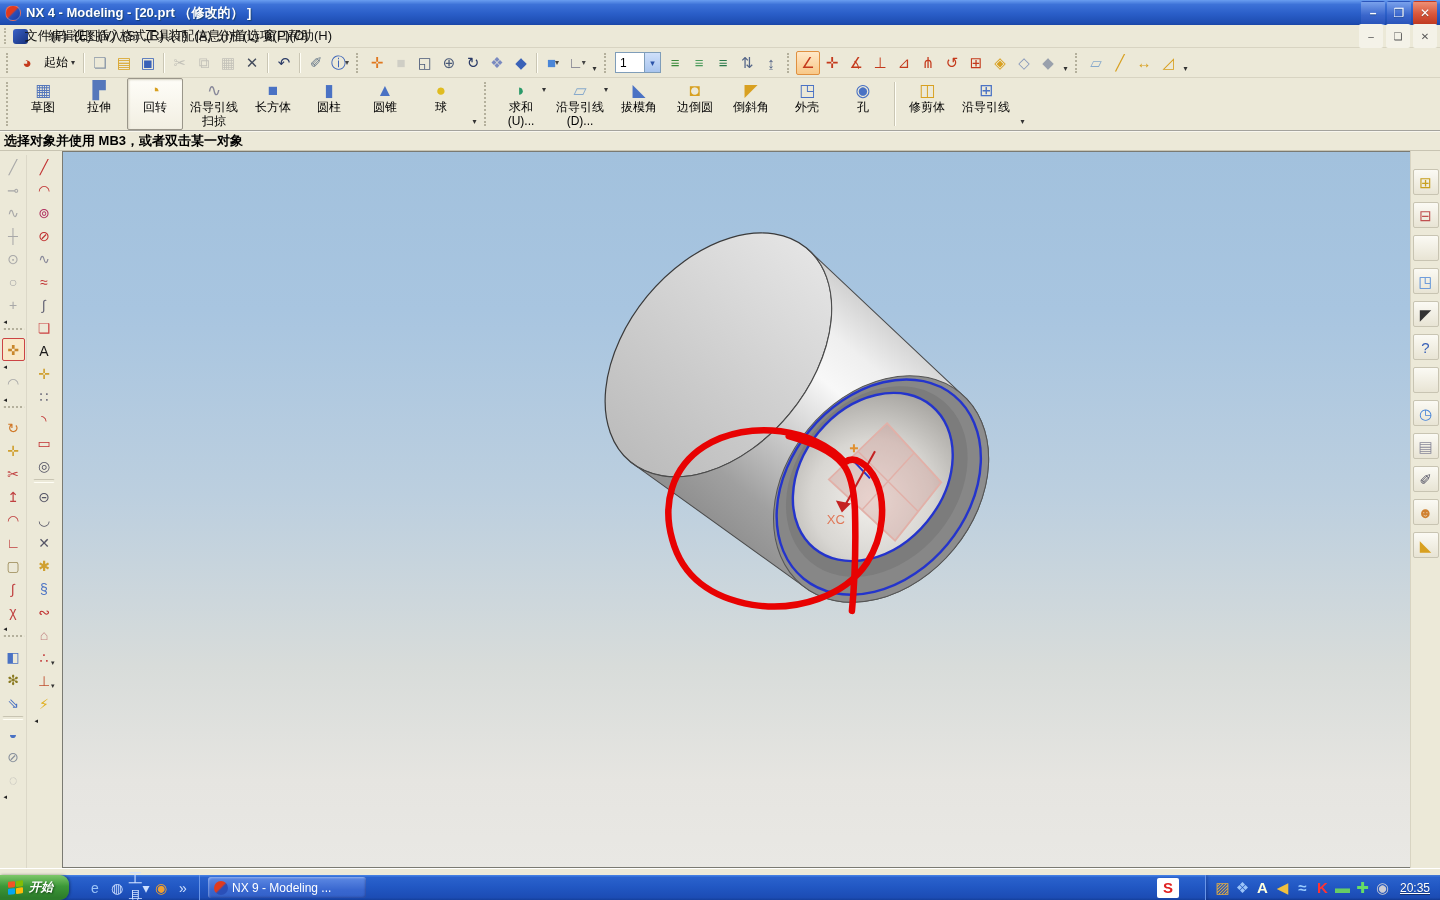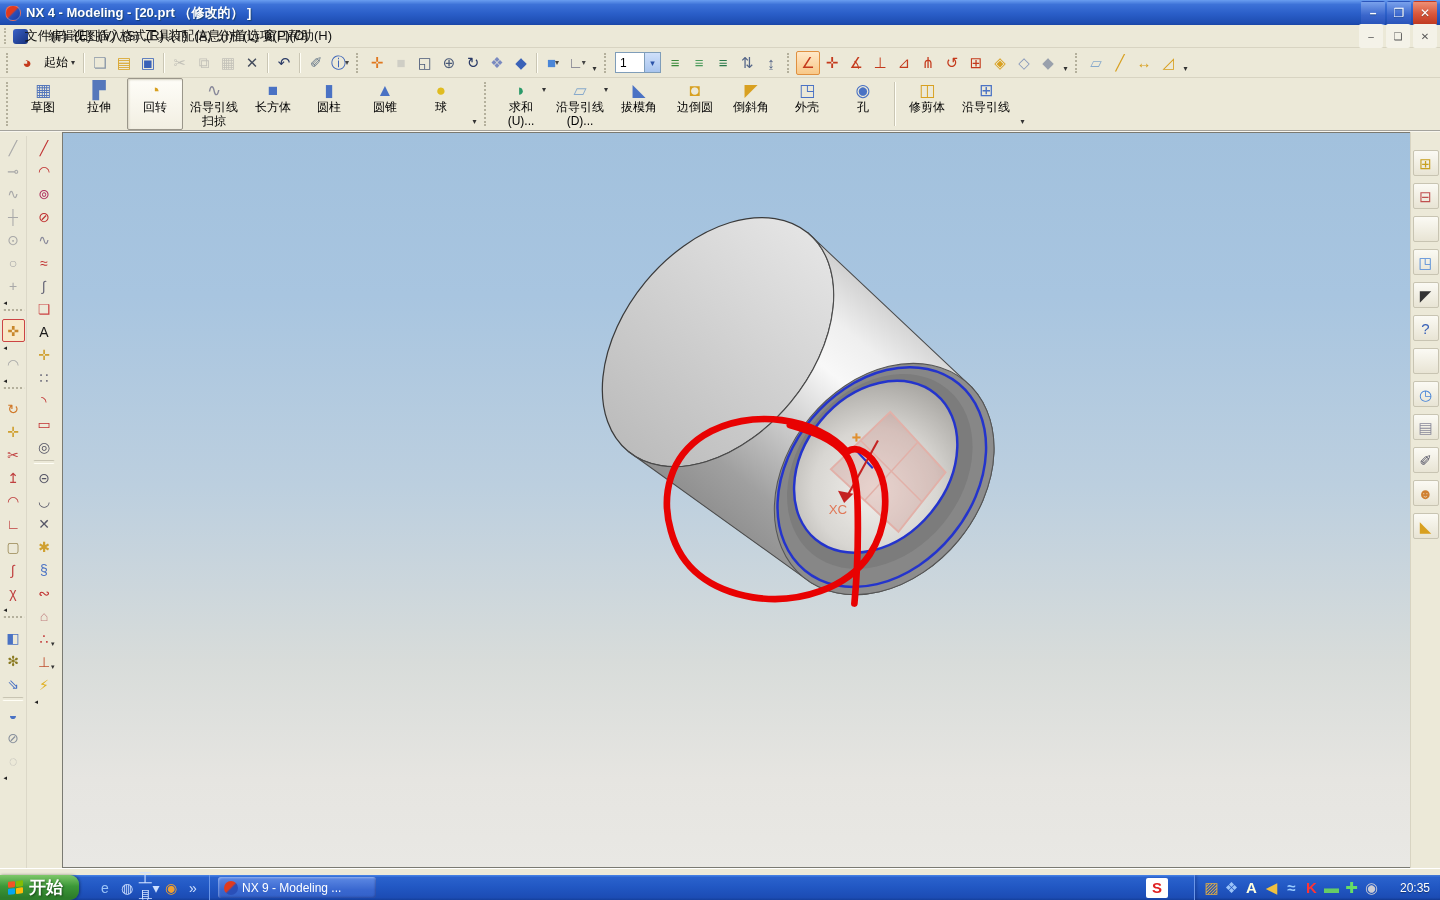--- a/index.html
+++ b/index.html
@@ -105,38 +105,38 @@
   .taskbar { height:25px; flex:0 0 25px; display:flex; align-items:stretch;
     background:linear-gradient(180deg,#4a86e8 0%,#2a62cc 10%,#2258c4 45%,#1c4cb4 90%,#15409c 100%); }
   .startbtn { display:flex; align-items:center; padding:0 16px 0 8px; border-radius:0 9px 9px 0;
     background:linear-gradient(180deg,#7ec86a 0%,#3c9838 45%,#2d7d2b 90%);
     box-shadow:1px 0 3px #0006; margin-right:10px; }
   .startbtn .flag { width:16px; height:14px; display:grid; grid-template-columns:7px 7px; grid-template-rows:6px 6px;
     gap:1px; transform:skewY(-6deg); margin-right:5px; }
   .startbtn .flag i { border-radius:1px; }
   .startbtn .flag i:nth-child(1){background:#f35325;} .startbtn .flag i:nth-child(2){background:#81bc06;}
   .startbtn .flag i:nth-child(3){background:#05a6f0;} .startbtn .flag i:nth-child(4){background:#ffba08;}
-  .startbtn .l1 { color:#fff; font-weight:bold; font-size:17px; text-shadow:1px 1px 2px #0007; }
+  .startbtn .l1 { color:#fff; font-weight:bold; font-style:italic; font-size:12px; text-shadow:1px 1px 2px #0007; }
   .qlaunch { display:flex; align-items:center; gap:2px; padding:0 6px; border-right:1px solid #6a96e8; }
   .q-icon { width:20px; height:20px; display:flex; align-items:center; justify-content:center;
     color:#cfe0ff; font-size:14px; }
   .q-icon .g { line-height:1; }
   .taskbtn { display:flex; align-items:center; gap:4px; width:158px; margin:2px 0 2px 8px; padding:0 6px;
     background:linear-gradient(180deg,#5e8ae4,#3a68d0 60%,#3260c8); border-radius:3px;
     box-shadow:inset 1px 1px 2px #fff5, inset -1px -1px 2px #0034; color:#fff; font-size:12px; }
   .taskbtn .appicon { width:14px; height:14px; border-radius:50%;
     background:linear-gradient(135deg,#e03a1e 45%,#2a4fb8 55%); flex:0 0 14px; }
   .taskbtn .l1 { white-space:nowrap; overflow:hidden; }
   .tb-spacer { flex:1; }
   .sogou { width:22px; height:20px; background:#fff; border-radius:2px; align-self:center;
     display:flex; align-items:center; justify-content:center; color:#e02020; font-weight:bold; font-size:15px; margin-right:26px; }
   .tray { display:flex; align-items:center; gap:3px; padding:0 10px 0 8px; border-left:1px solid #6a96e8;
     box-shadow:inset 2px 0 3px #0033; }
   .tray-icon { width:17px; height:17px; display:flex; align-items:center; justify-content:center; font-size:12px; font-weight:bold; }
-  .clock { color:#fff; font-size:12px; margin-left:17px; text-shadow:0 1px 1px #0006; }
+  .clock { color:#fff; font-size:12px; margin-left:6px; text-shadow:0 1px 1px #0006;text-decoration:underline; }
 </style>
 </head>
 <body>
 
 <div class="app">
 
   <div class="titlebar">
     <div class="appicon"></div>
     <div class="title">NX 4 - Modeling - [20.prt （修改的） ]</div>
     <div style="display:flex">
@@ -600,20 +600,23 @@
         <span class="g" style="color: rgb(74, 114, 196);">⊞</span>
         <span class="l1">沿导引线</span>
 
       </div>
       <div class="t-item t-arrow">
         <span class="g">▾</span>
 
       </div>
     </div>
 
+  <div class="promptbar">
+    <span class="txt">选择对象并使用 MB3，或者双击某一对象</span>
+  </div>
 
   <div class="main">
 
     <div class="ltools">
       <div class="lcol a">
 
       <div class="t-item v-icon t-vicon">
             <span class="g" style="color: rgb(168, 168, 168);">╱</span>
 
           </div>

